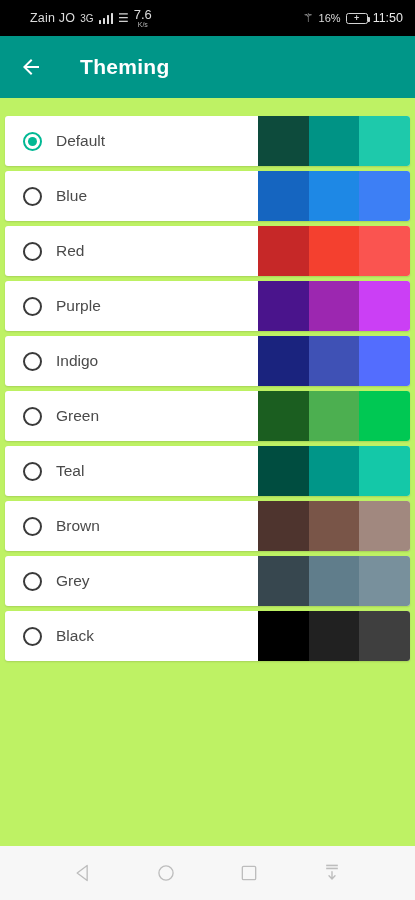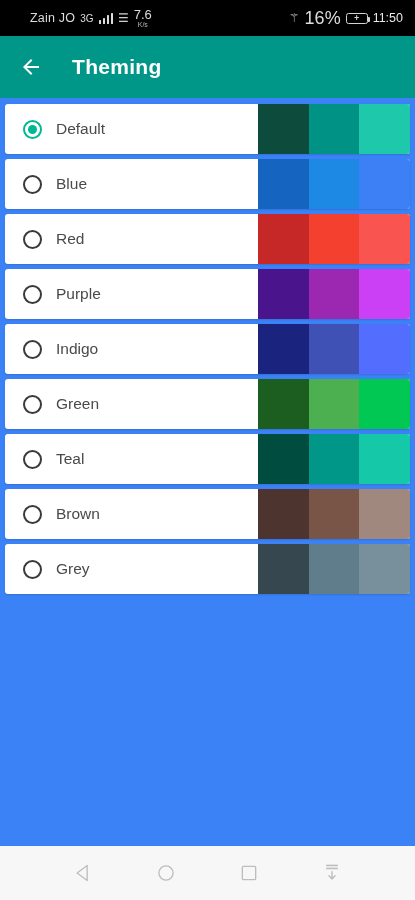--- a/index.html
+++ b/index.html
@@ -23,43 +23,43 @@
   .net-type { font-size:10px; vertical-align:super; color:#dcdcdc; }
   .bars { display:inline-flex; align-items:flex-end; gap:1.5px; height:11px; }
   .bars i { display:block; width:2.5px; background:#dcdcdc; border-radius:.5px; }
   .bars i:nth-child(1){height:4px;} .bars i:nth-child(2){height:6px;}
   .bars i:nth-child(3){height:8.5px;} .bars i:nth-child(4){height:11px;}
   .wifi-ic { font-size:12px; color:#cfcfcf; line-height:1; }
   .rate { display:flex; flex-direction:column; align-items:center; line-height:1; }
   .rate .r1 { font-size:13px; color:#dcdcdc; }
   .rate .r2 { font-size:7px; color:#b9b9b9; }
   .bt-ic { font-size:12px; color:#dcdcdc; line-height:1; }
-  .batt-pct { font-size:18px; color:#dcdcdc; }
+  .batt-pct { font-size:11px; color:#dcdcdc; }
   .batt {
     position:relative; width:22px; height:11px; border:1.3px solid #d4d4d4;
     border-radius:2.5px; display:flex; align-items:center; justify-content:center;
   }
   .batt:after {
     content:""; position:absolute; right:-3.5px; top:3px; width:2px; height:5px;
     background:#d4d4d4; border-radius:0 1px 1px 0;
   }
   .batt .plus { font-size:9px; color:#d4d4d4; line-height:1; font-weight:bold; }
   .clock { font-size:12.5px; color:#e8e8e8; }
 
   
   .appbar {
     height:62px; flex:0 0 62px; background:#009688;
-    display:flex; align-items:center; padding:0 18px; gap:28px;
+    display:flex; align-items:center; padding:0 18px; gap:36px;
     box-shadow:0 1px 3px rgba(0,0,0,.22);
   }
   .back-btn { width:26px; height:26px; display:flex; align-items:center; justify-content:center; cursor:pointer; }
   .title { color:#fff; font-size:21px; font-weight:bold; letter-spacing:.3px; }
 
   
-  .list { flex:1 1 auto; overflow:hidden; padding:6px 0 0 0; background:#3b82f6; }
+  .list { flex:1 1 auto; overflow:hidden; padding:18px 0 0 0; background:#bef264; }
   .row {
     position:relative; height:50px; margin:0 5px 5px 5px; background:#fff;
     border-radius:3px; box-shadow:0 1px 2px rgba(0,0,0,.13);
     display:flex; align-items:center; overflow:hidden; cursor:pointer;
   }
   .radio {
     flex:0 0 auto; margin-left:18px; width:19px; height:19px; border-radius:50%;
     border:2px solid #3a3a3a; display:flex; align-items:center; justify-content:center;
   }
   .radio.sel { border-color:#00b894; }
@@ -194,20 +194,29 @@
       </div>
       <div class="row">
         <div class="radio"></div>
         <div class="row-label">Grey</div>
         <div class="swatches">
           <span style="background: rgb(55, 71, 79);"></span>
           <span style="background: rgb(96, 125, 139);"></span>
           <span style="background: rgb(120, 144, 156);"></span>
         </div>
       </div>
+      <div class="row">
+        <div class="radio"></div>
+        <div class="row-label">Black</div>
+        <div class="swatches">
+          <span style="background: rgb(0, 0, 0);"></span>
+          <span style="background: rgb(33, 33, 33);"></span>
+          <span style="background: rgb(63, 63, 63);"></span>
+        </div>
+      </div>
     </div>
 
   <div class="navbar">
     <div class="nav-ic">
       <svg width="20" height="20" viewBox="0 0 24 24">
           <path d="M17 3 5 12l12 9z" fill="none" stroke="#9a9a9a" stroke-width="1.6" stroke-linejoin="round"></path>
         </svg>
     </div>
     <div class="nav-ic">
       <svg width="20" height="20" viewBox="0 0 24 24">

